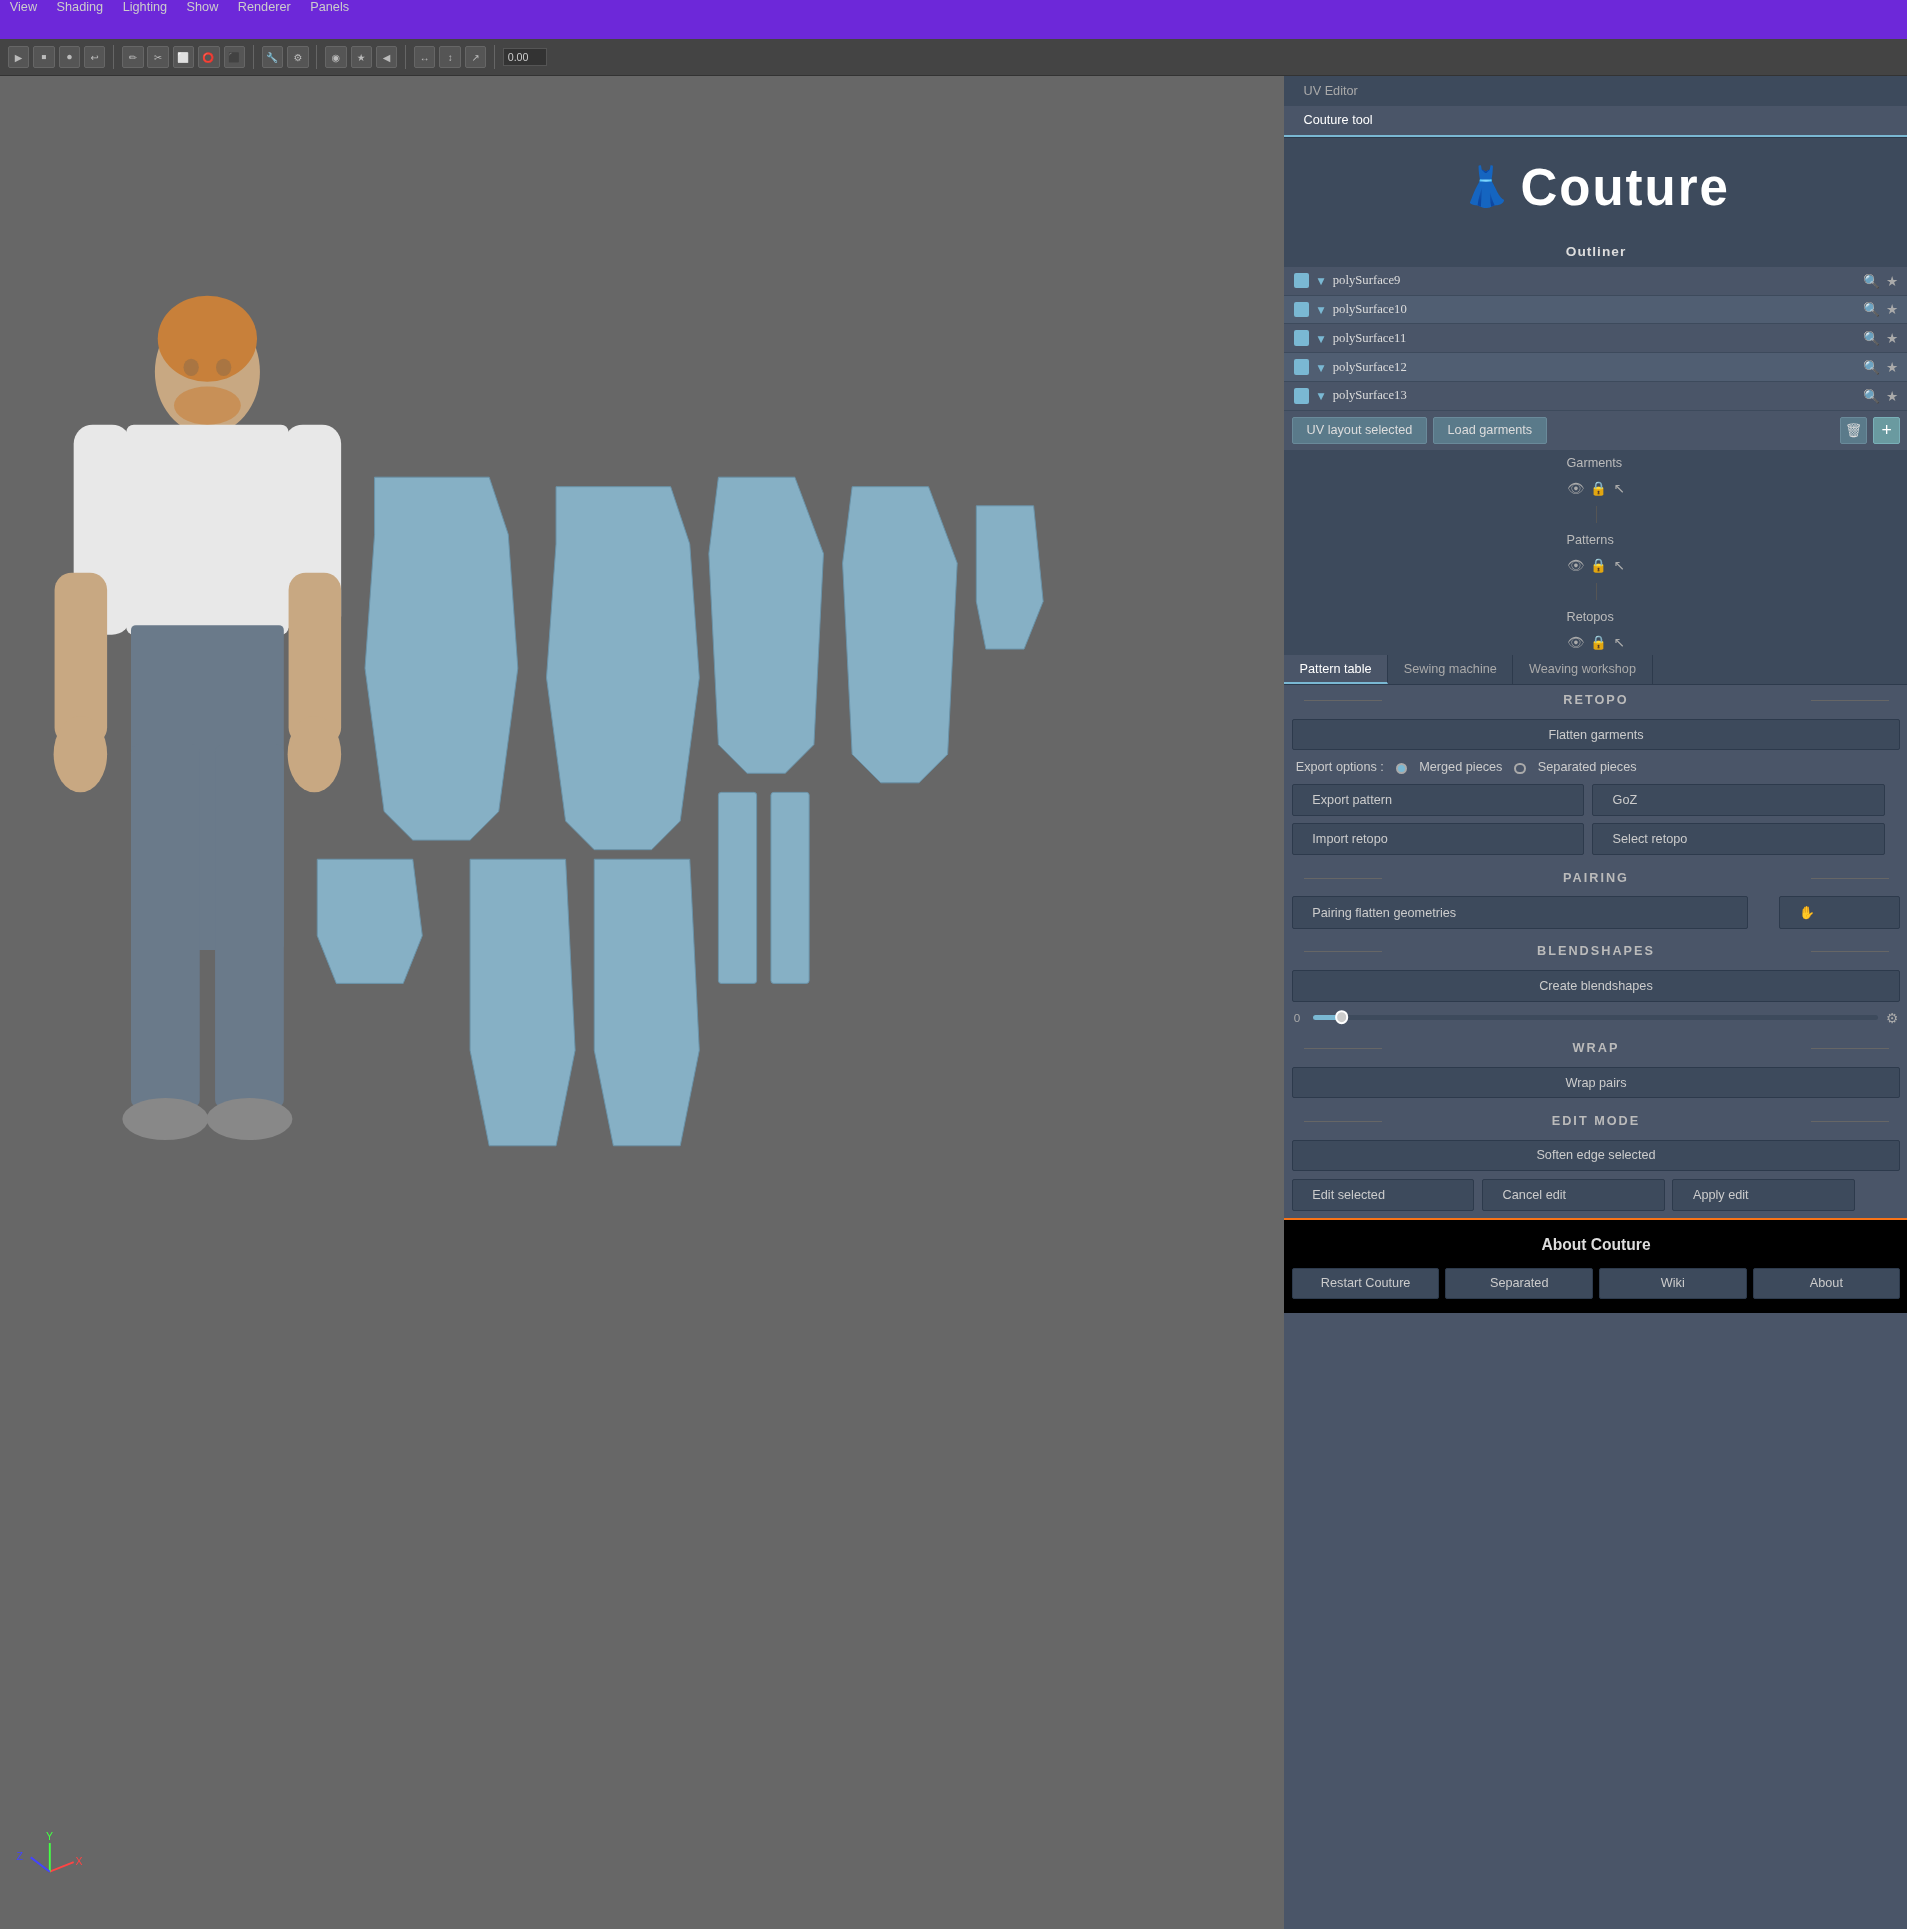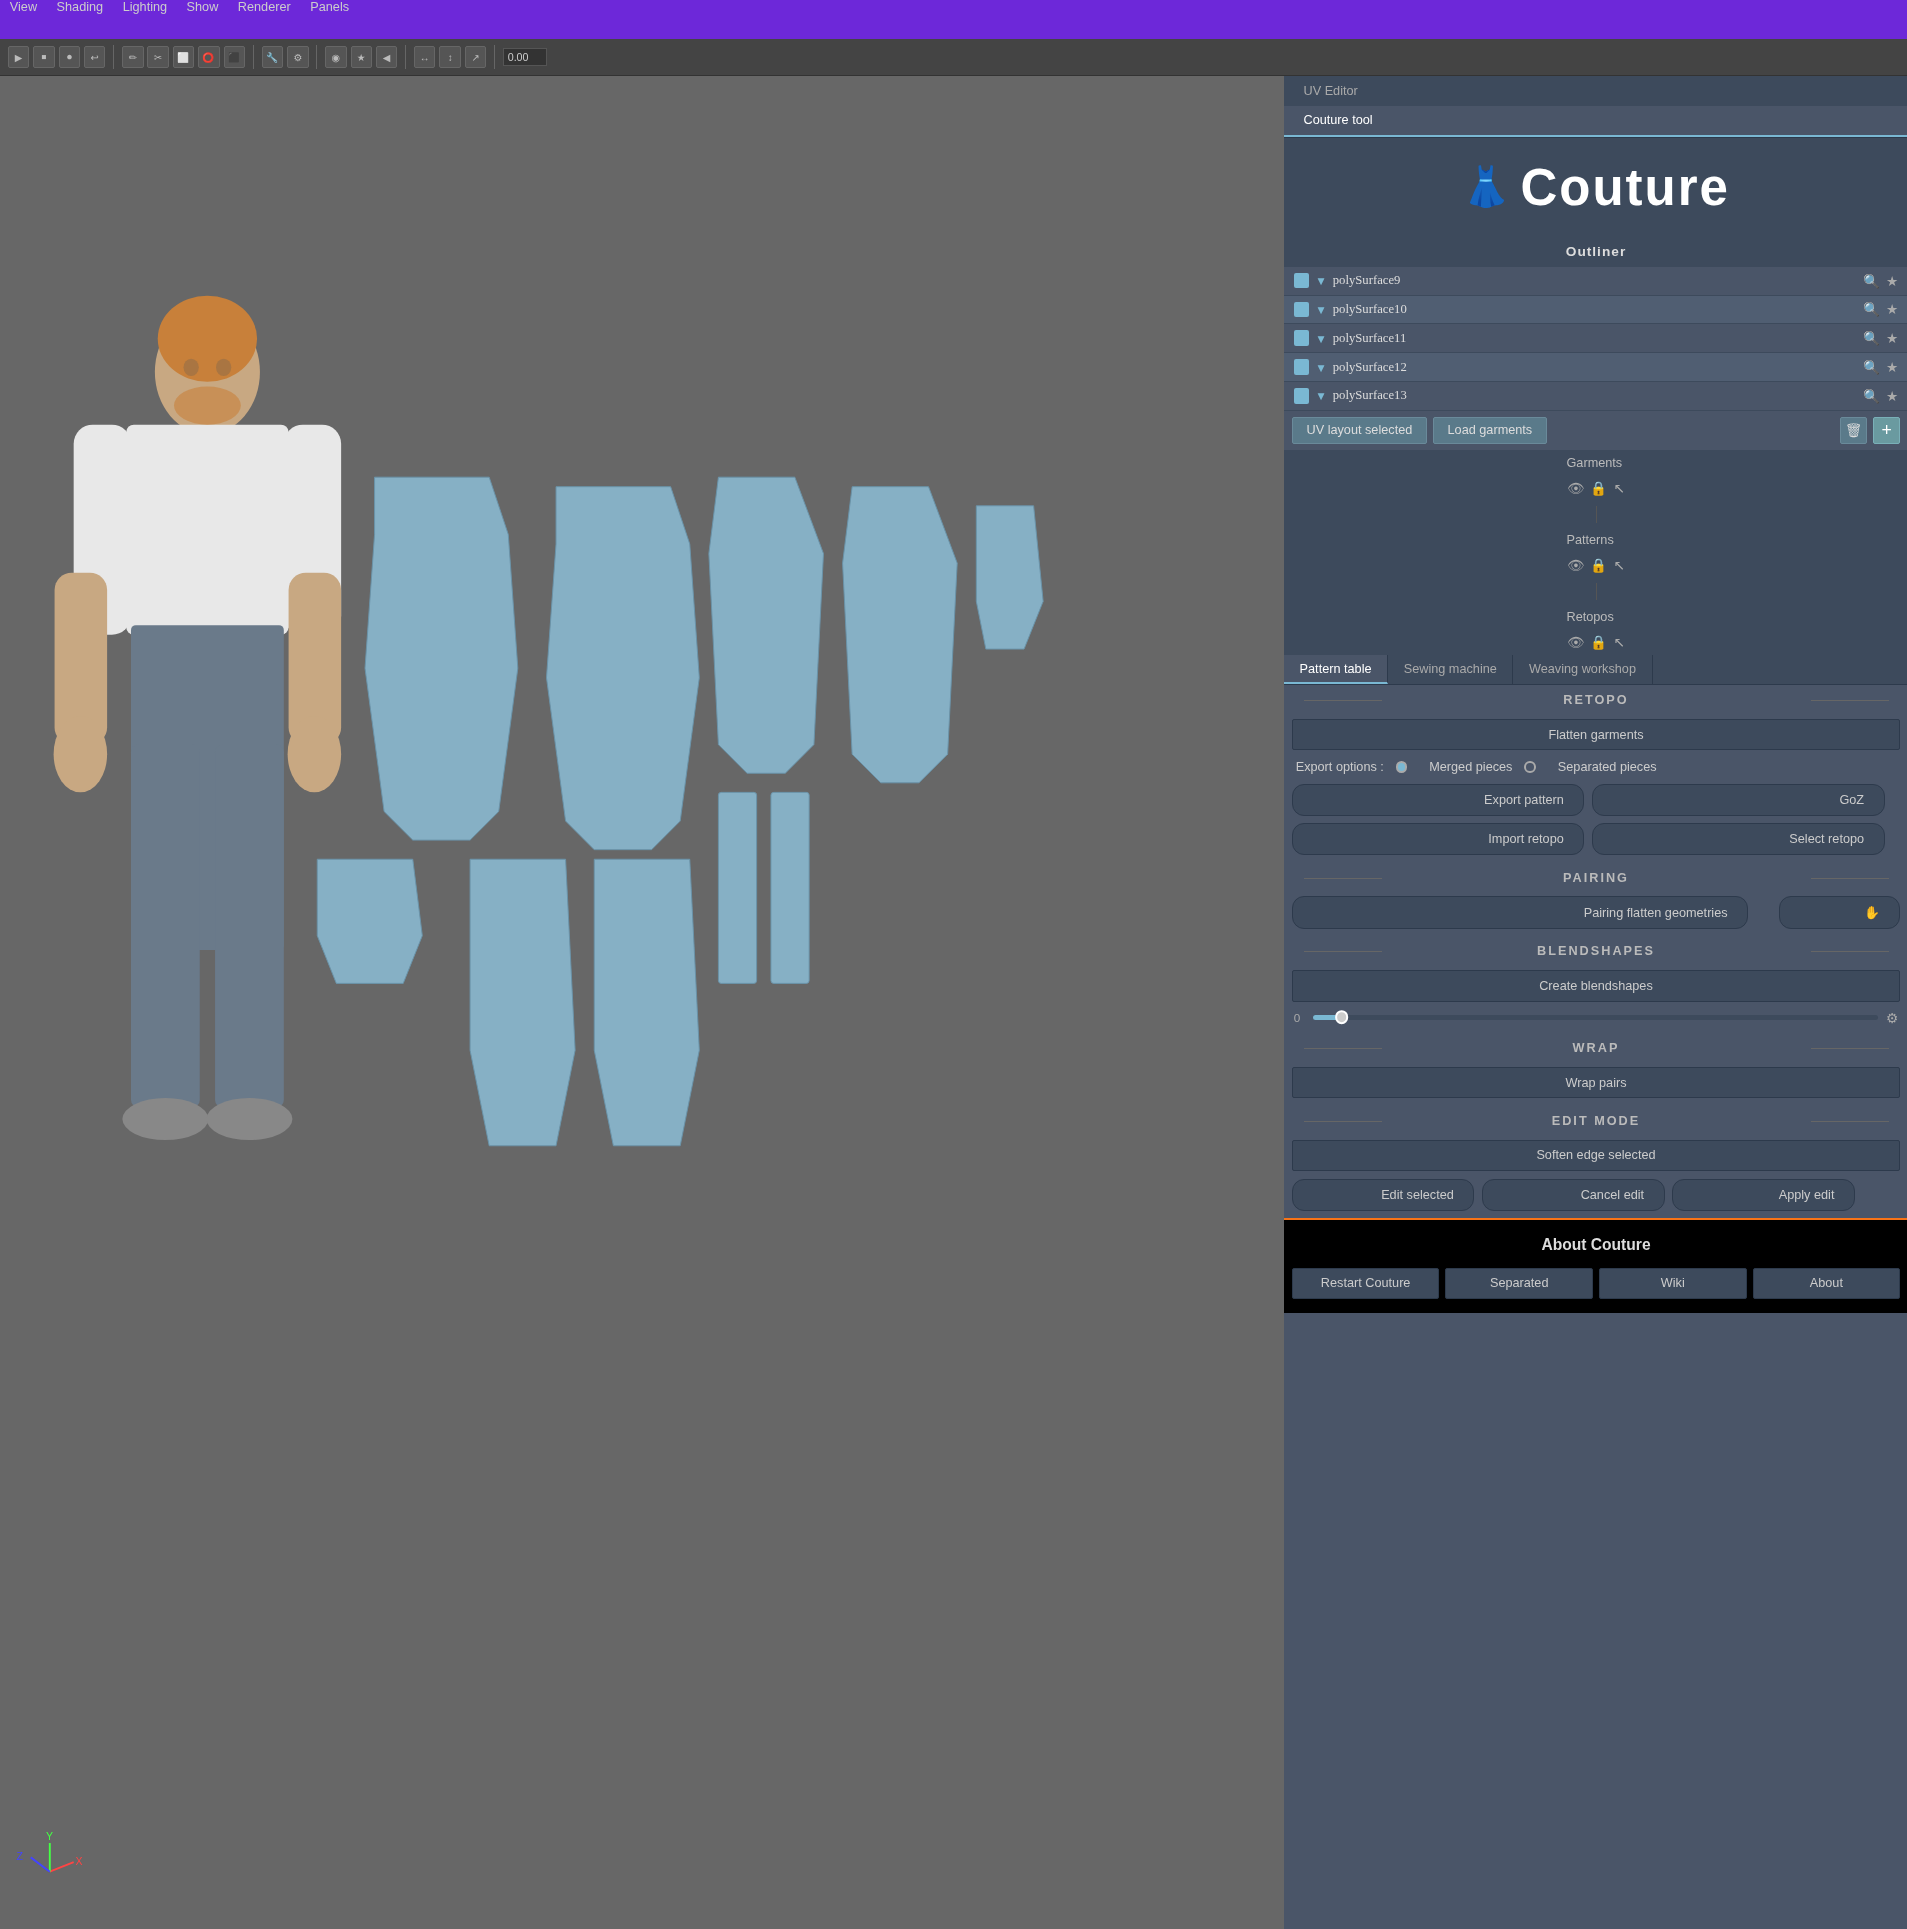--- a/index.html
+++ b/index.html
@@ -321,23 +321,23 @@
     .tool-section-header::before { left: 19.5px; }
     .tool-section-header::after { right: 19.5px; }
 
     .tool-btn {
       background: #3d4a5c;
       border: 1px solid #2d3a4c;
       color: #ccc;
       padding: 7.8px 19.5px;
       font-size: 12.7px;
       cursor: pointer;
-      border-radius: 12px;
+      border-radius: 2px;
       width: calc(50% - 11.7px);
-      text-align: right;
+      text-align: left;
     }
     .tool-btn-full {
       background: #3d4a5c;
       border: 1px solid #2d3a4c;
       color: #ccc;
       padding: 7.8px 19.5px;
       font-size: 12.7px;
       cursor: pointer;
       border-radius: 2px;
       width: calc(100% - 15.6px);
@@ -353,22 +353,22 @@
     .export-options-row {
       display: flex;
       align-items: center;
       padding: 5.9px 11.7px;
       gap: 11.7px;
       font-size: 12.7px;
       color: #ccc;
     }
     .radio-option {
       display: flex;
-      align-items: center;
-      gap: 22px;
+      align-items: flex-end;
+      gap: 12px;
       cursor: pointer;
     }
     .radio-dot {
       width: 11.7px;
       height: 11.7px;
       border-radius: 50%;
       border: 2px solid #aaa;
       background: #7ab8d3;
       flex-shrink: 0;
     }

